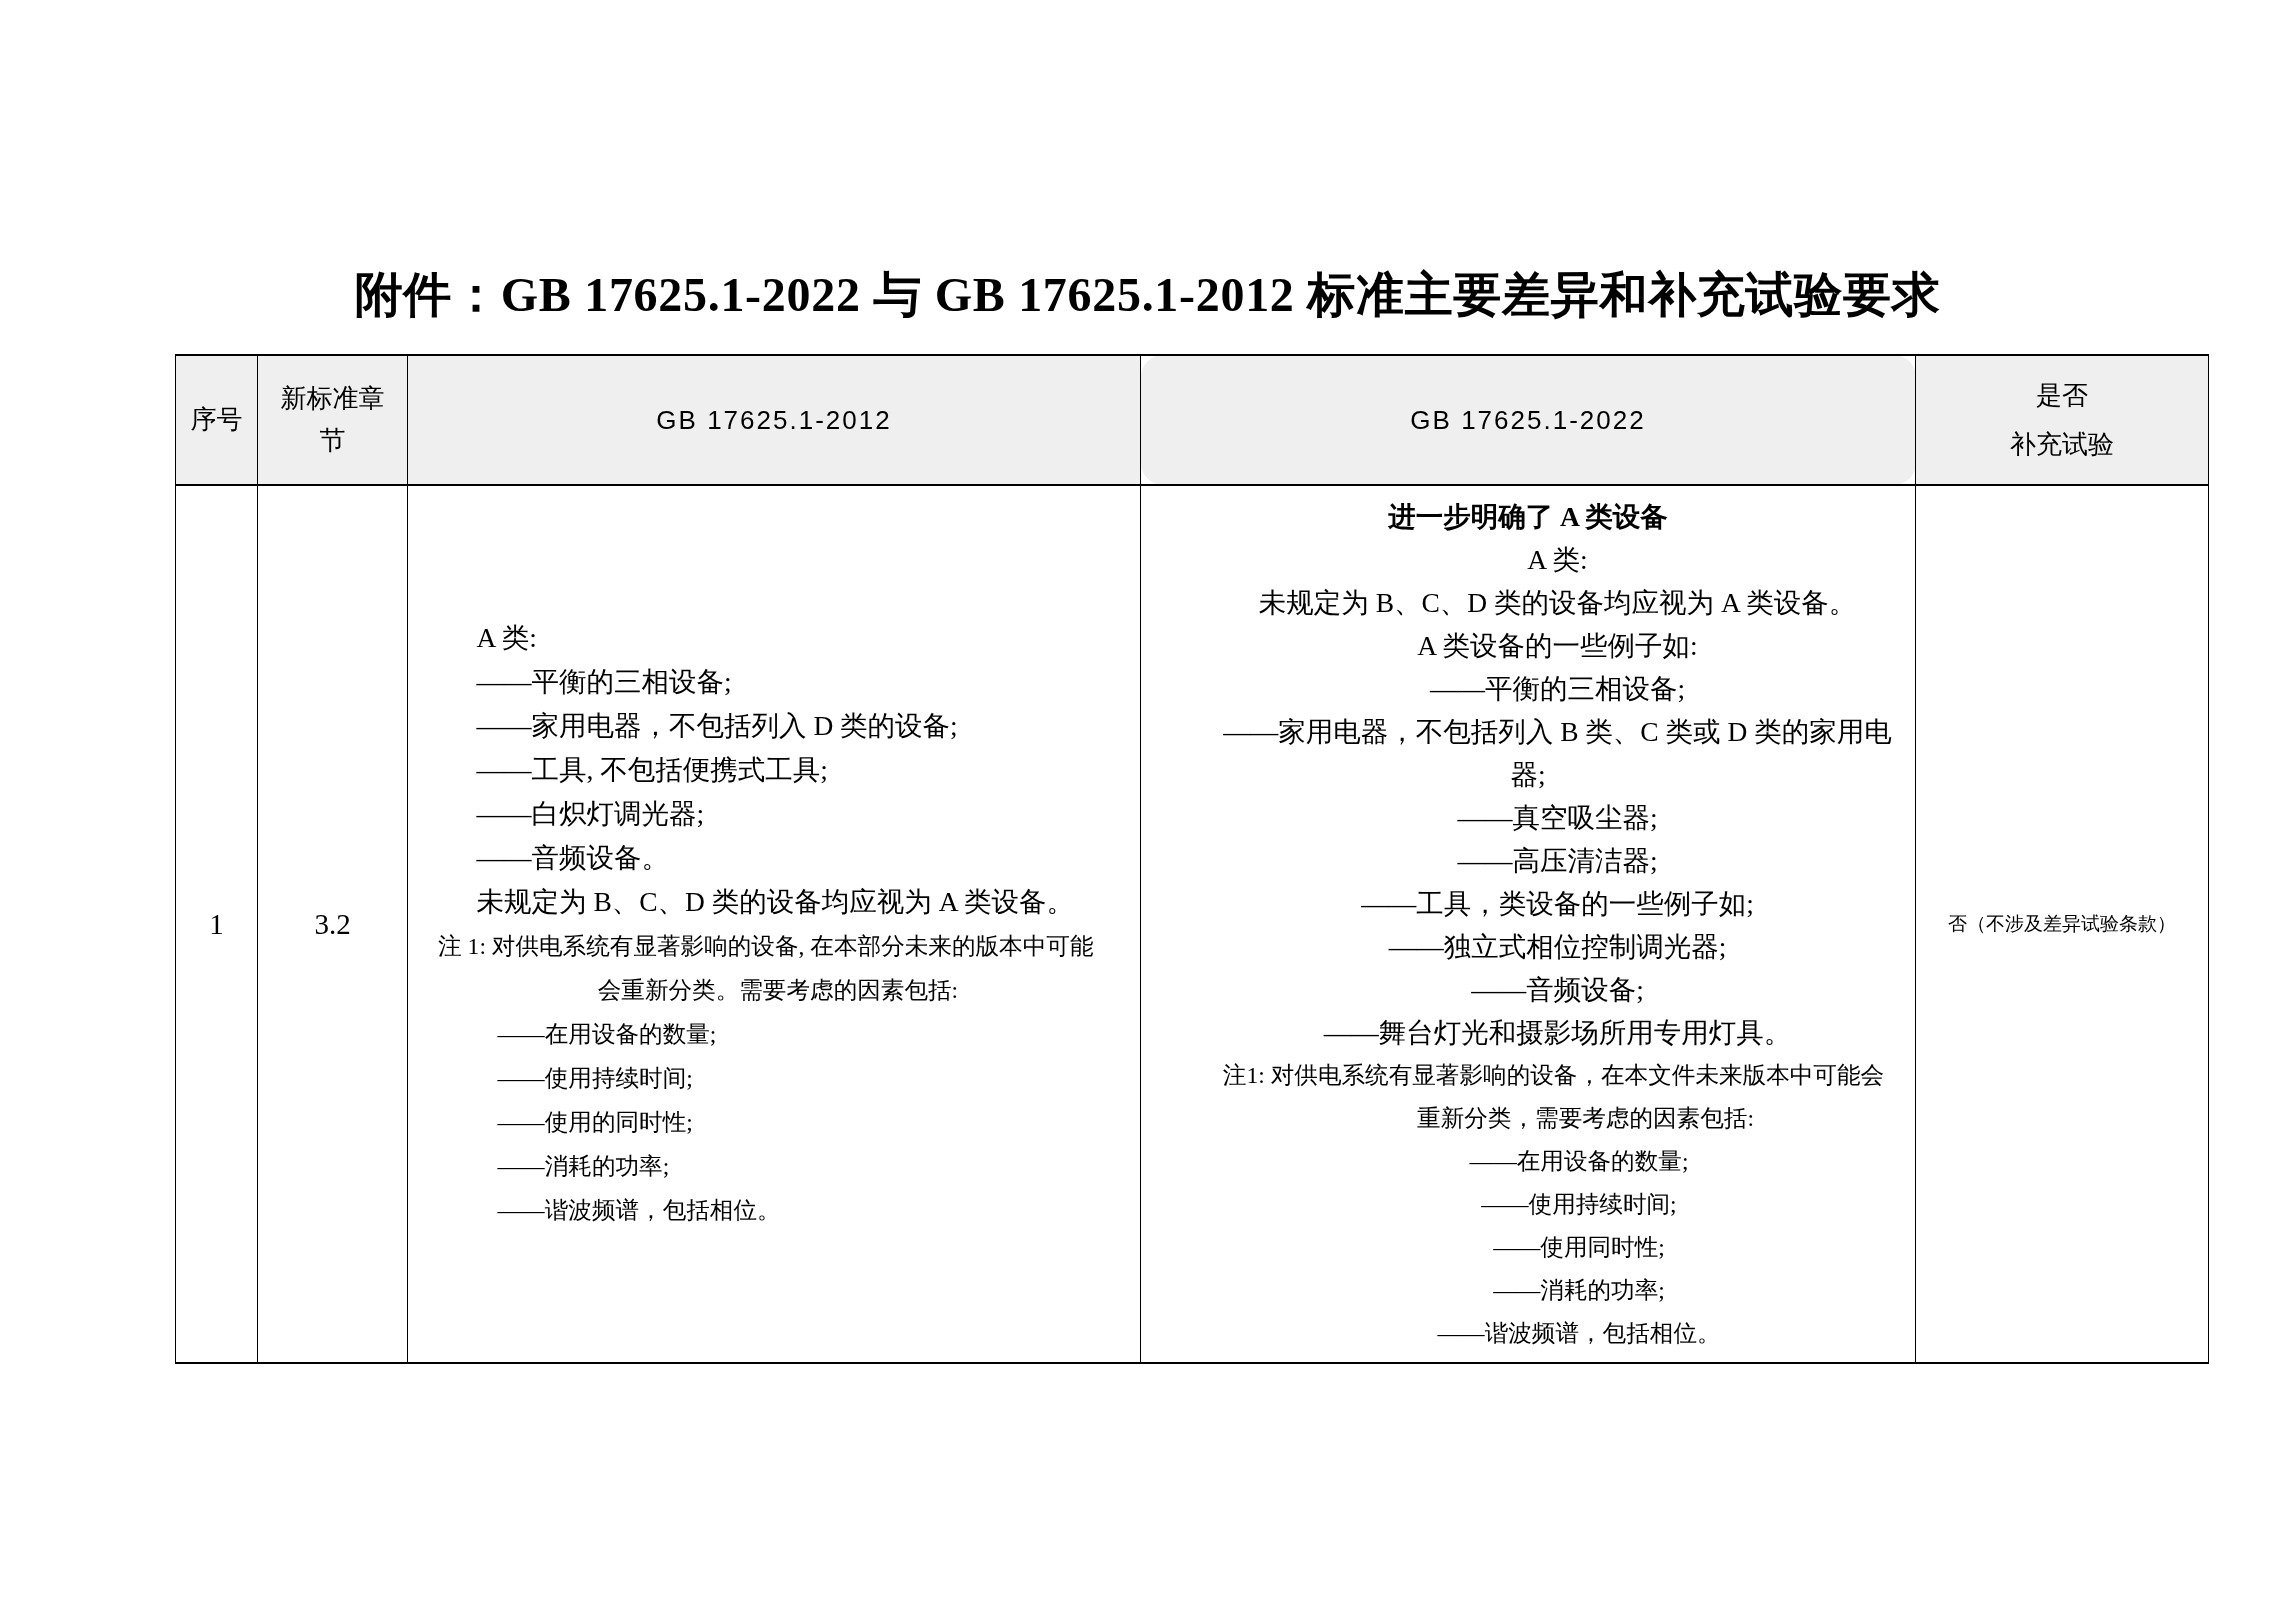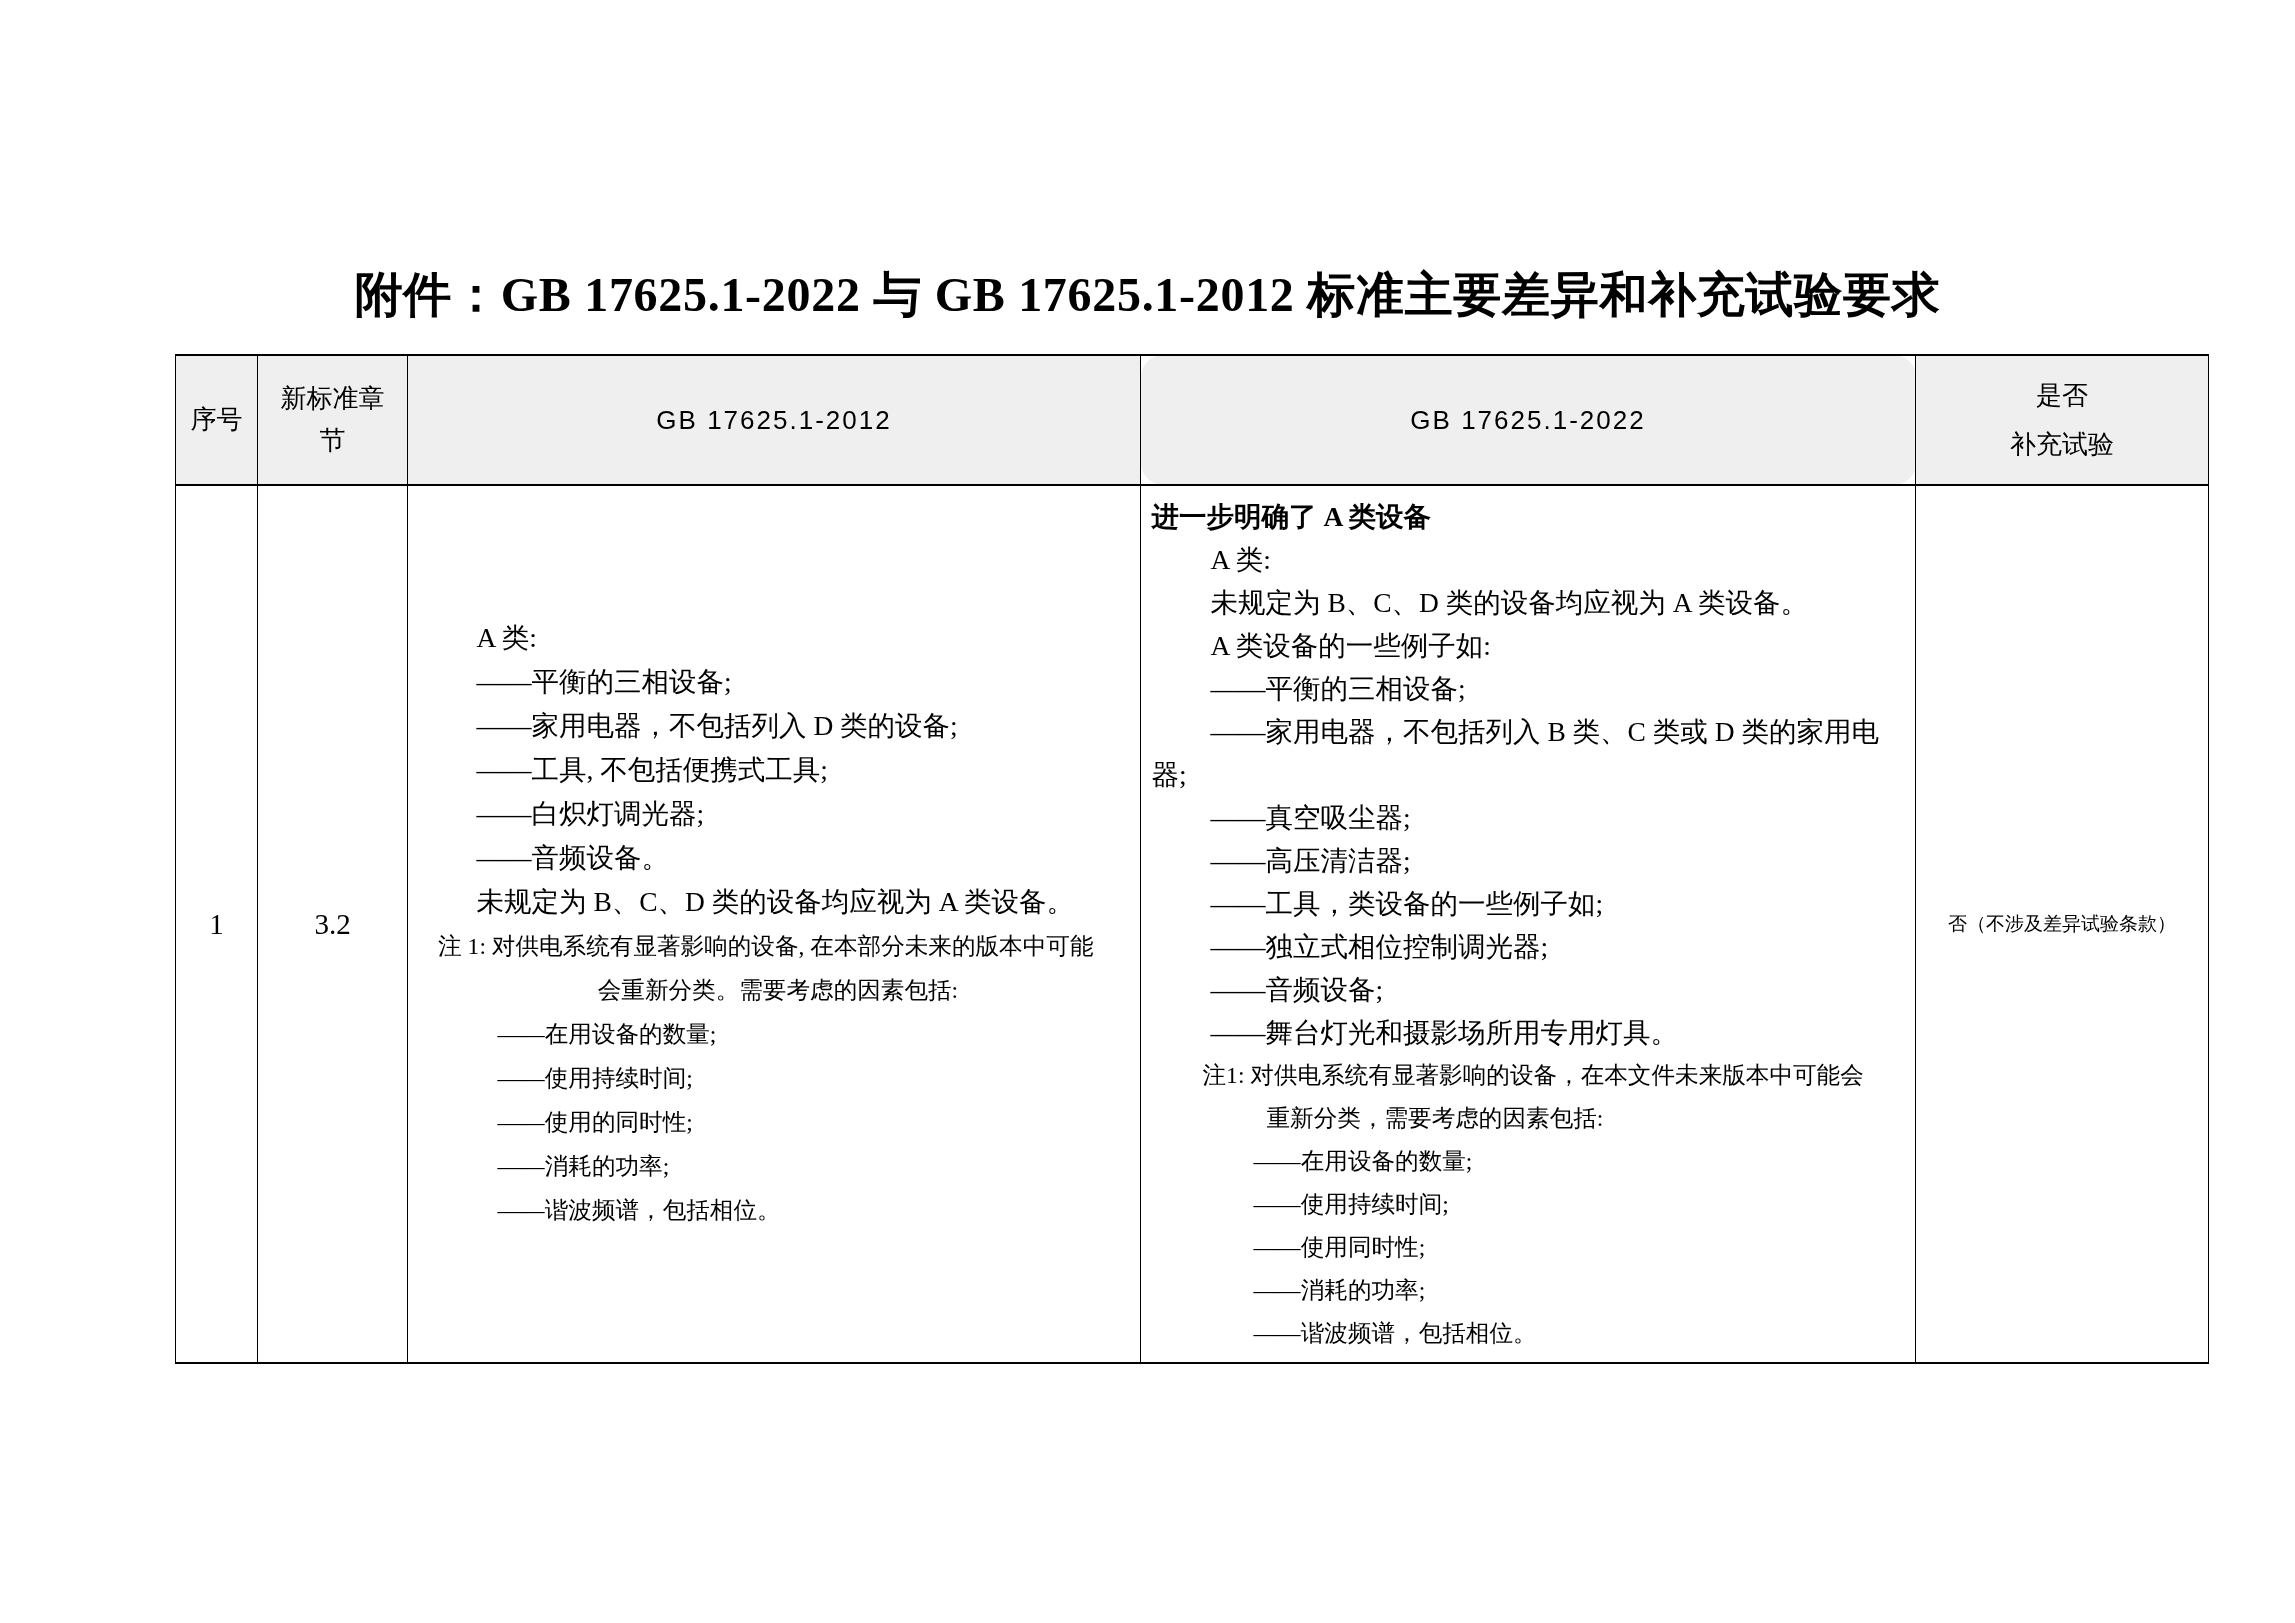--- a/index.html
+++ b/index.html
@@ -31,21 +31,21 @@
   th.h-2022{width:772px;letter-spacing:2px;border-radius:22px;}
   th.h-supp{width:290px;white-space:pre-line;line-height:1.9;}
   td.c-no,td.c-chapter{
     text-align:center;vertical-align:middle;font-size:29px;
   }
   td.c-supp{
     text-align:center;vertical-align:middle;font-size:19px;
     padding:0 9.2px;line-height:1.75;
   }
   td.c2012{vertical-align:middle;padding:0 10.5px;}
-  td.c2022{vertical-align:top;padding:9.2px 10.5px 0 10.5px;}
+  td.c2022{vertical-align:top;padding:9.2px 10.5px 0 10.5px;text-align:center;}
   .cell-text p{margin:0;font-size:27.5px;}
   .c2012 .cell-text p{line-height:44px;}
   .c2022 .cell-text p{line-height:43px;}
   .c2012 .body{margin-left:58px;}
   .c2022 .body{margin-left:59px;}
   .body-cont{margin-left:0;}
   .lead-bold{font-weight:bold;margin-left:1.3px;}
   .note-head,.note-cont,.note-item{font-size:23.6px !important;}
   .c2012 .note-head{margin-left:19.6px;}
   .c2012 .note-cont{margin-left:7.9px;text-align:center;}

